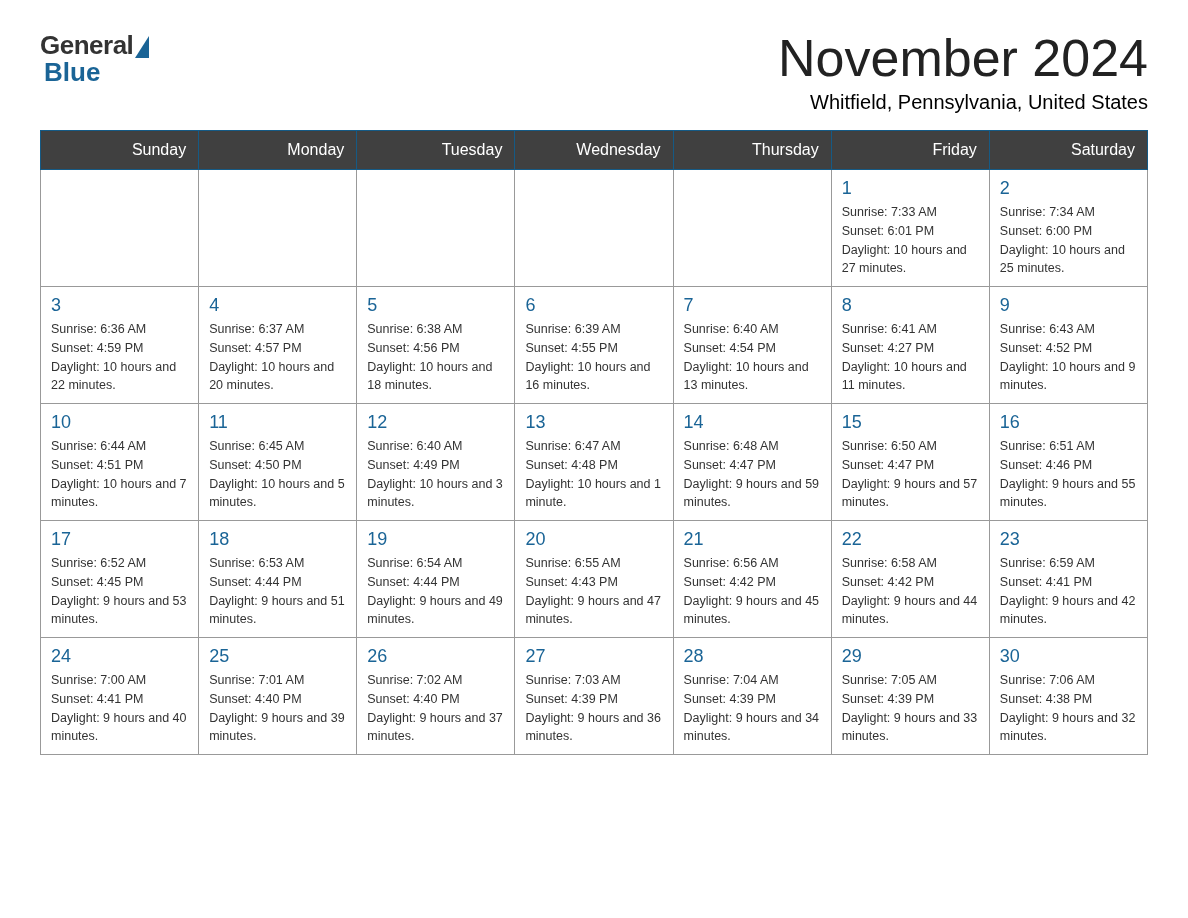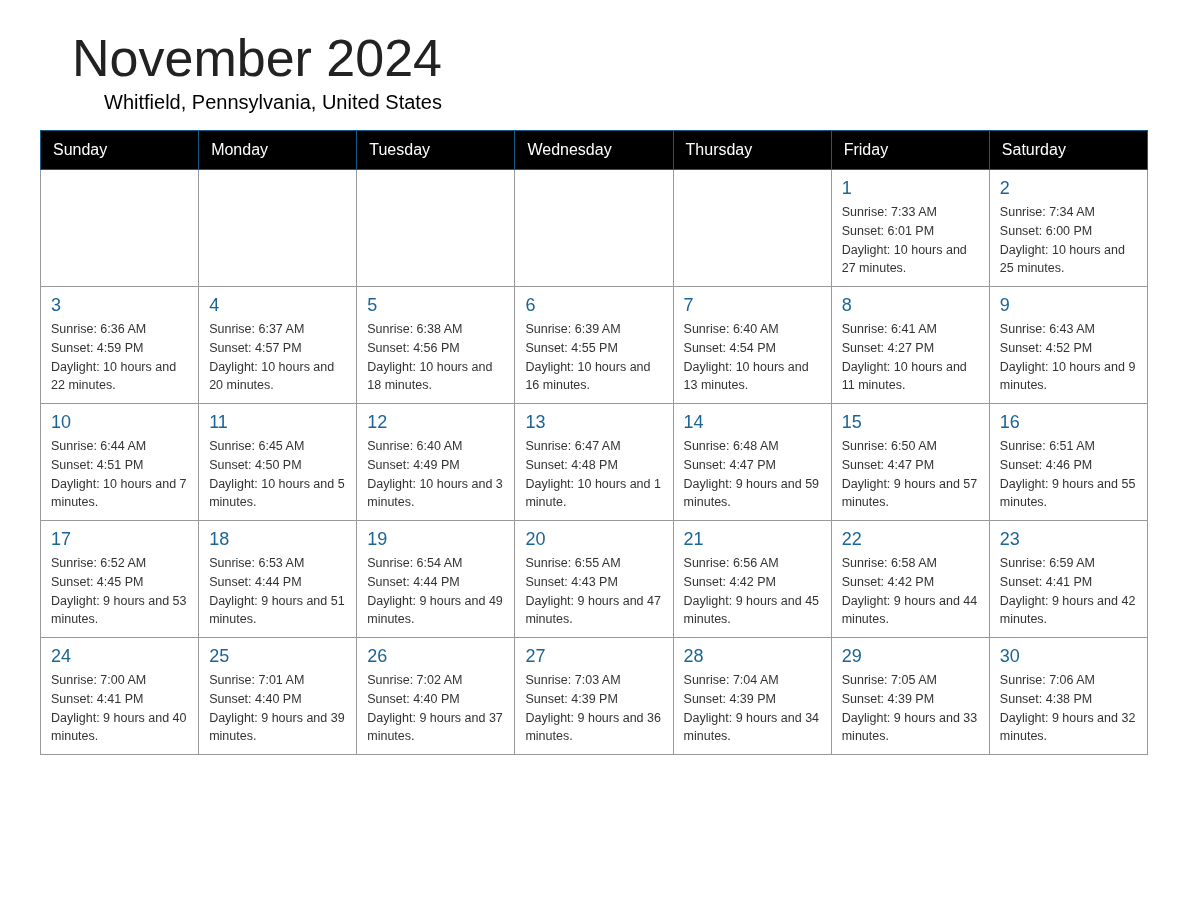--- a/index.html
+++ b/index.html
@@ -61,26 +61,26 @@
       font-size: 20px;
       color: #000000;
       margin-top: 4px;
     }
     .calendar {
       width: 100%;
       border-collapse: collapse;
       margin-top: 16px;
     }
     .calendar thead th {
-      background-color: #000000;
+      background-color: #404040;
       color: #fff;
       font-size: 16px;
       font-weight: normal;
       padding: 10px 12px;
-      text-align: left;
+      text-align: right;
       border: 1px solid #155a85;
     }
     .calendar tbody td {
       border: 1px solid #999;
       vertical-align: top;
       padding: 8px 10px;
       width: 14.28%;
       min-height: 100px;
       background: #fff;
     }
@@ -100,20 +100,27 @@
       background: #f9f9f9;
     }
     .row-divider td {
       border-top: 2px solid #1a6496;
     }
   </style>
 </head>
 <body>
 
 <div class="header-row">
+  <div class="logo">
+    <div class="logo-top">
+      <span class="logo-general">General</span>
+      <div class="logo-triangle"></div>
+    </div>
+    <span class="logo-blue">Blue</span>
+  </div>
   <div class="title-block">
     <div class="main-title">November 2024</div>
     <div class="subtitle">Whitfield, Pennsylvania, United States</div>
   </div>
 </div>
 
 <table class="calendar">
   <thead>
     <tr>
     <th>Sunday</th>

